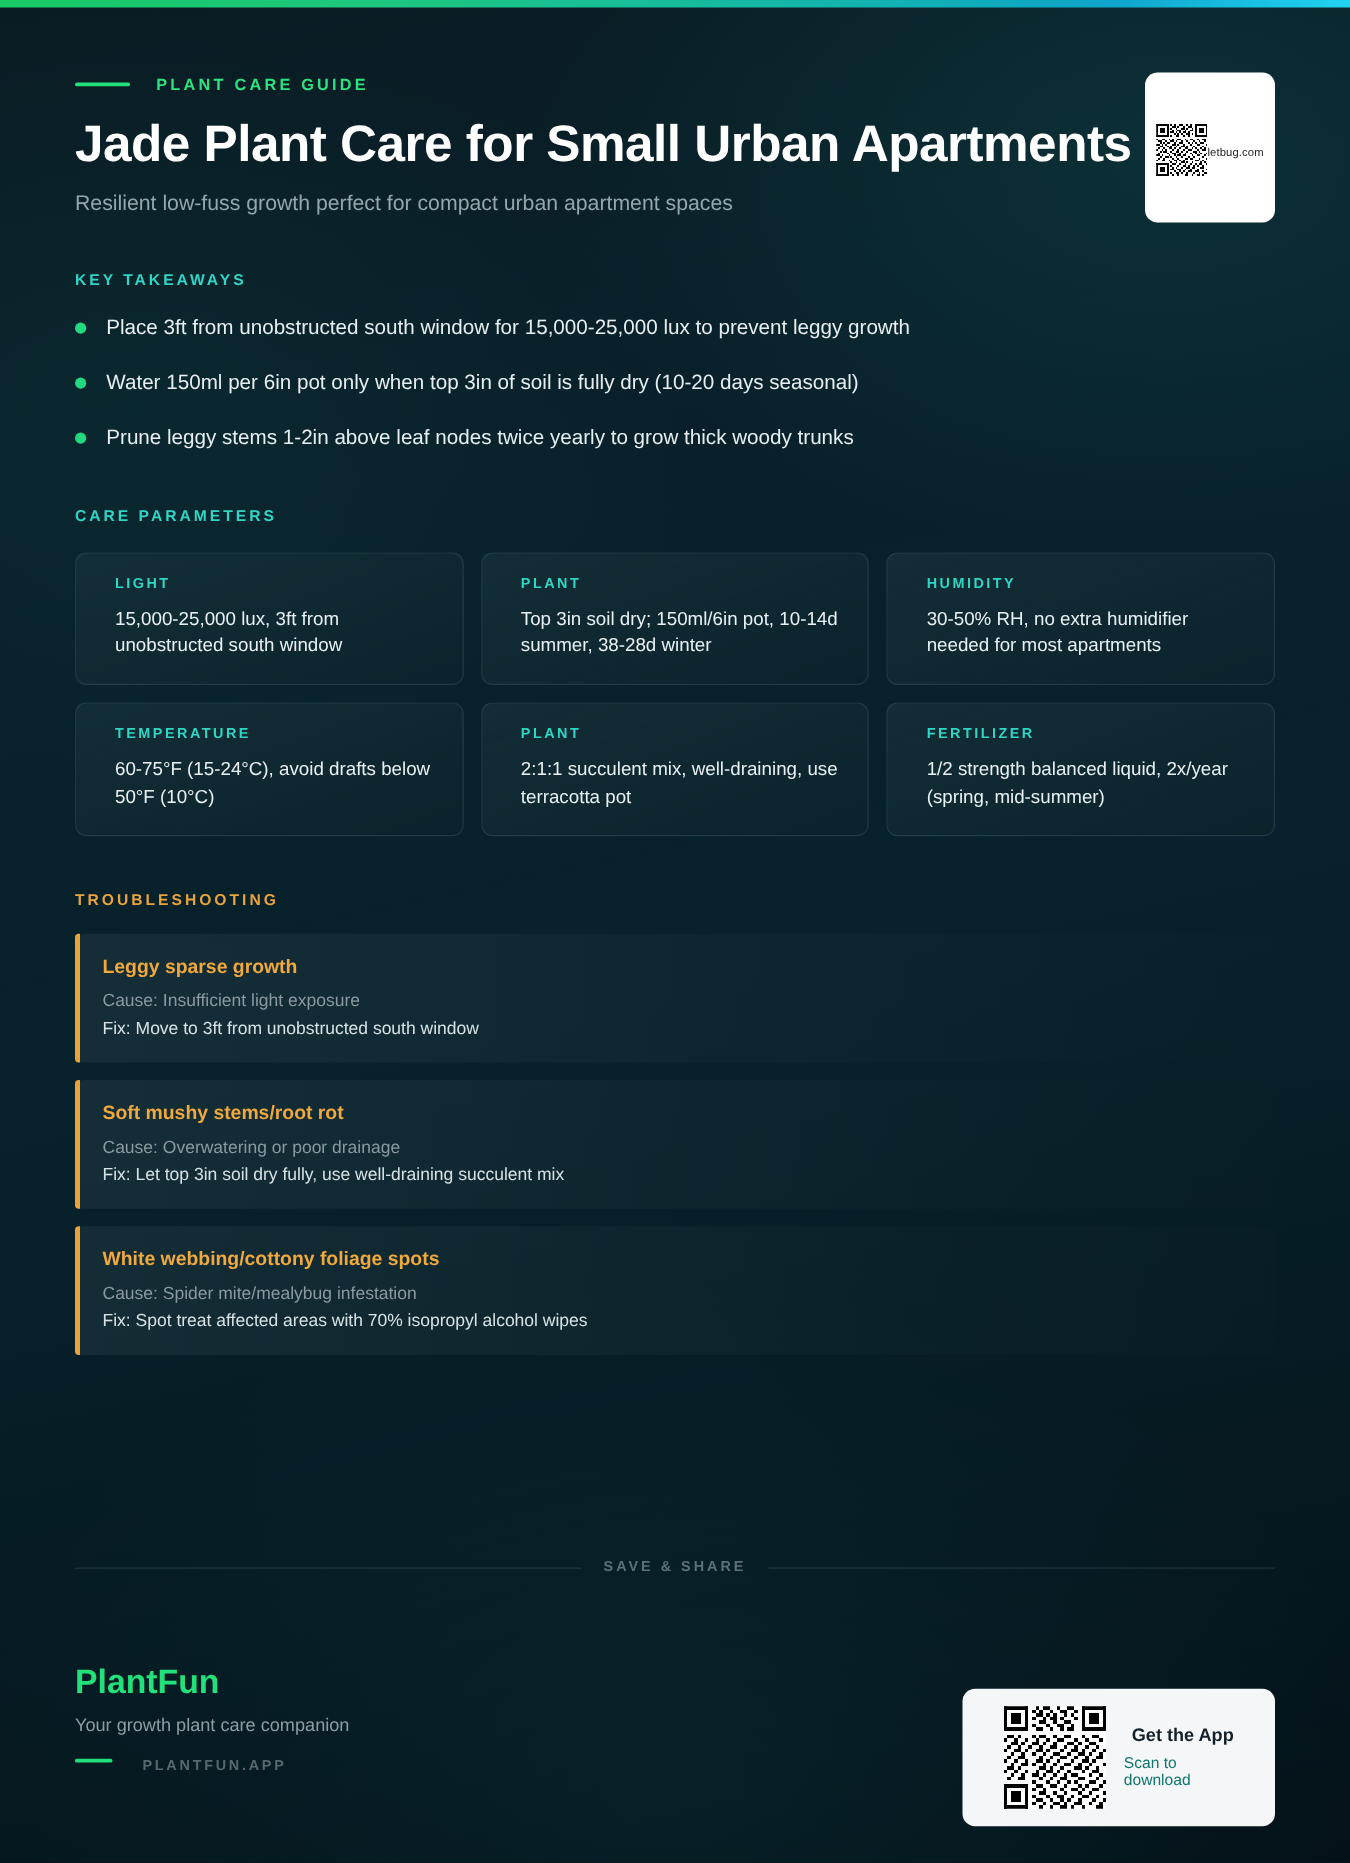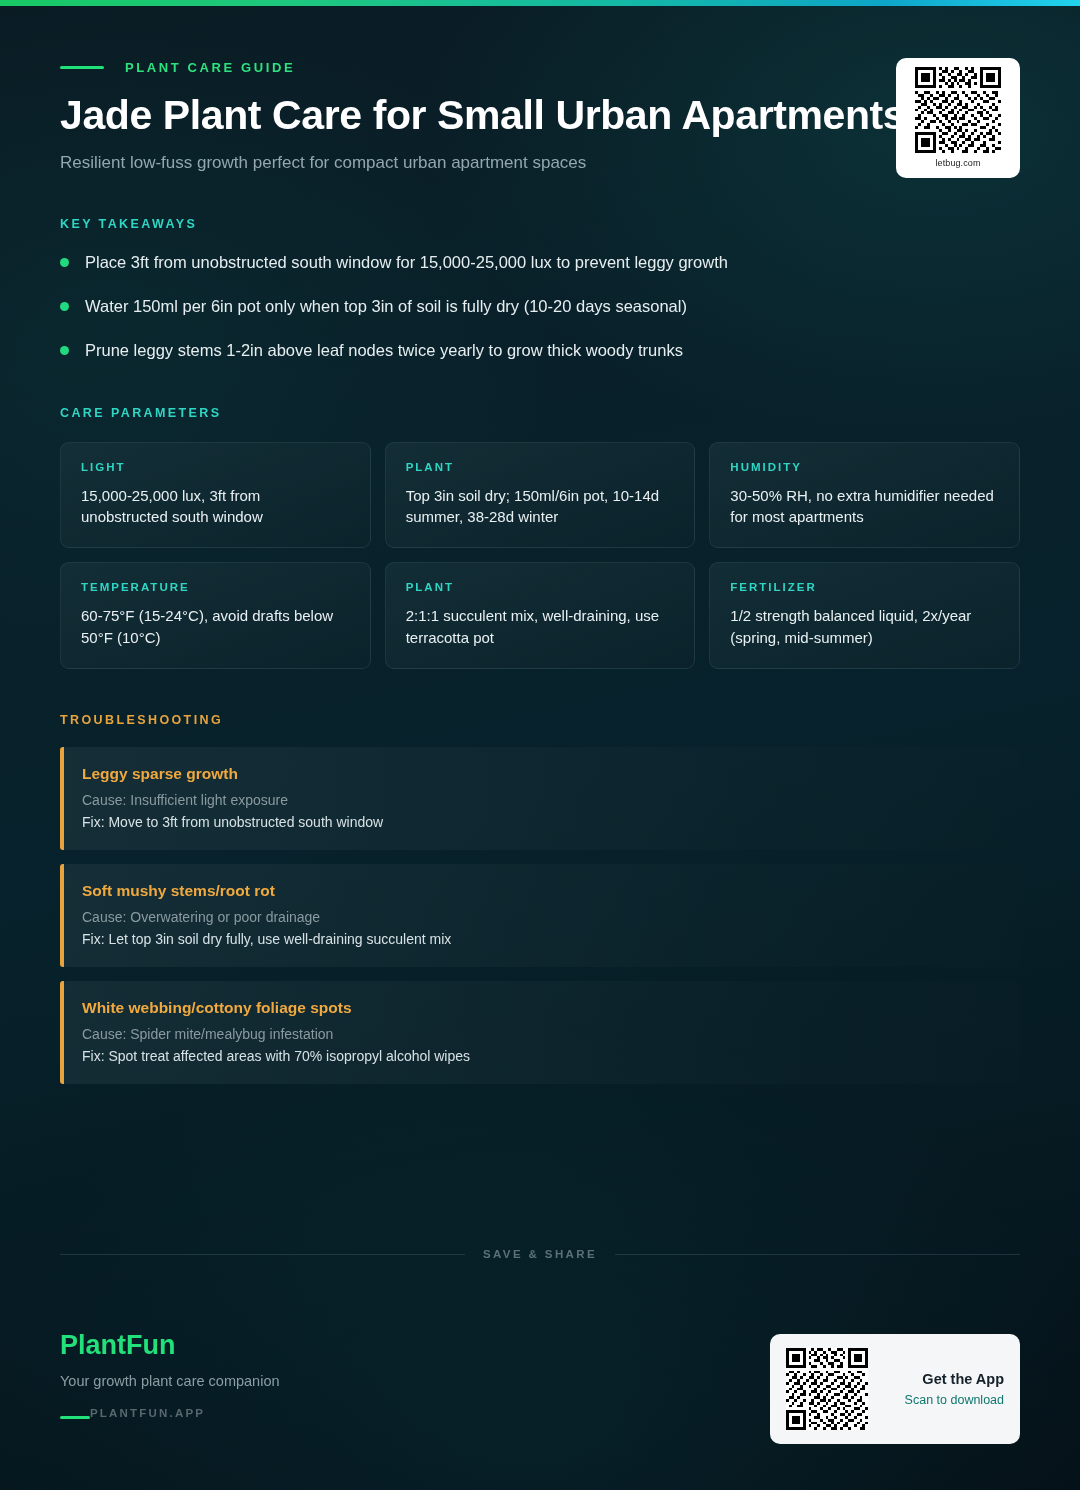--- a/index.html
+++ b/index.html
@@ -36,22 +36,22 @@
   h1.title {
     color: #ffffff; font-size: 41px; line-height: 1.12; font-weight: 700;
     letter-spacing: -0.4px; margin-top: 18px; max-width: 900px;
   }
   .subtitle {
     color: #93a7ad; font-size: 17px; margin-top: 14px; font-weight: 400;
   }
 
   .qr-badge {
     position: absolute; top: 58px; right: 60px;
-    width: 124px; height: 120px; background: #fff; border-radius: 10px;
-    padding: 9px 9px 6px 9px; display: flex; flex-direction: column; align-items: center;
+    width: 104px; height: 120px; background: #fff; border-radius: 10px;
+    padding: 9px 9px 6px 9px; display: flex; flex-direction: row; align-items: center;
   }
   .qr-badge .qr { width: 86px; height: 86px; }
   .qr-badge .qr-label { font-size: 9px; color: #222; margin-top: 5px; letter-spacing: 0.1px; }
 
   
   .sec-head {
     font-size: 12.5px; font-weight: 700; letter-spacing: 2.4px; color: #2fd6c4;
     margin-top: 44px;
   }
   .sec-head.amber { color: #e8a33d; }
@@ -66,21 +66,21 @@
     margin-top: 7px; flex: none;
   }
   .take .txt { color: #e7eef0; font-size: 16.5px; line-height: 1.35; }
 
   
   .cards { display: grid; grid-template-columns: repeat(3, 1fr); gap: 14px; margin-top: 22px; }
   .card {
     background: linear-gradient(160deg, rgba(25,52,60,0.66) 0%, rgba(14,36,44,0.52) 100%);
     border: 1px solid rgba(90,130,140,0.20);
     border-radius: 9px;
-    padding: 18px 20px 20px 20px;
+    padding: 18px 20px 20px 31px;
     min-height: 104px;
   }
   .card .k {
     font-size: 11.5px; font-weight: 700; letter-spacing: 2px; color: #2fd6c4; margin-bottom: 12px;
   }
   .card .v { color: #e9f0f2; font-size: 15px; line-height: 1.42; }
 
   
   .trouble { margin-top: 20px; }
   .issue {
@@ -106,28 +106,28 @@
   .divider-row .line { flex: 1; height: 1px; background: rgba(120,150,160,0.22); }
   .divider-row .lbl {
     font-size: 11.5px; letter-spacing: 2.4px; color: #5d7077; font-weight: 700;
   }
   .footer {
     position: absolute; left: 60px; right: 60px; top: 1330px;
     display: flex; align-items: flex-start; justify-content: space-between;
   }
   .brand .name { color: #22e07a; font-size: 27px; font-weight: 700; }
   .brand .tag { color: #8c9ea4; font-size: 14.5px; margin-top: 12px; }
-  .brand .urlrow { display: flex; align-items: flex-end; gap: 0; margin-top: 18px; }
+  .brand .urlrow { display: flex; align-items: flex-start; gap: 24px; margin-top: 18px; }
   .brand .urldash { width: 30px; height: 3px; background: #22e07a; border-radius: 2px; }
   .brand .url { color: #57686e; font-size: 11.5px; letter-spacing: 2.2px; font-weight: 700; }
 
   .appbox {
     width: 250px; height: 110px; background: #f4f6f7; border-radius: 10px;
-    display: flex; align-items: center; gap: 14px; padding: 14px 16px;
-    margin-top: 4px;
+    display: flex; align-items: center; gap: 14px; padding: 14px 33px;
+    margin-top: 21px;
   }
   .appbox .qr { width: 82px; height: 82px; flex: none; }
   .appbox .txts { display: flex; flex-direction: column; align-items: flex-end; flex: 1; }
   .appbox .h { color: #14212a; font-size: 14.5px; font-weight: 700; }
   .appbox .s { color: #0f766e; font-size: 12.5px; margin-top: 6px; }
 </style>
 </head>
 <body>
 
 <div class="page">

